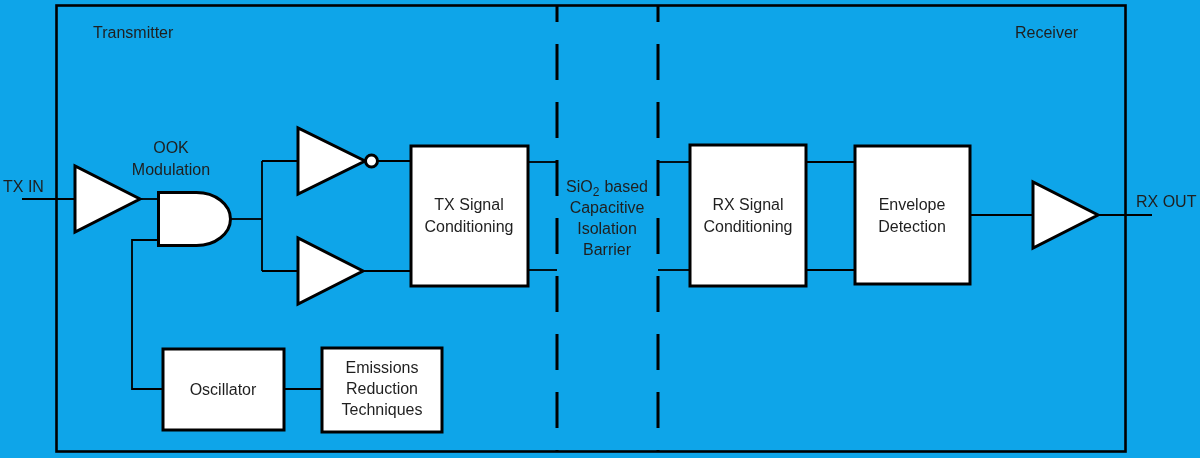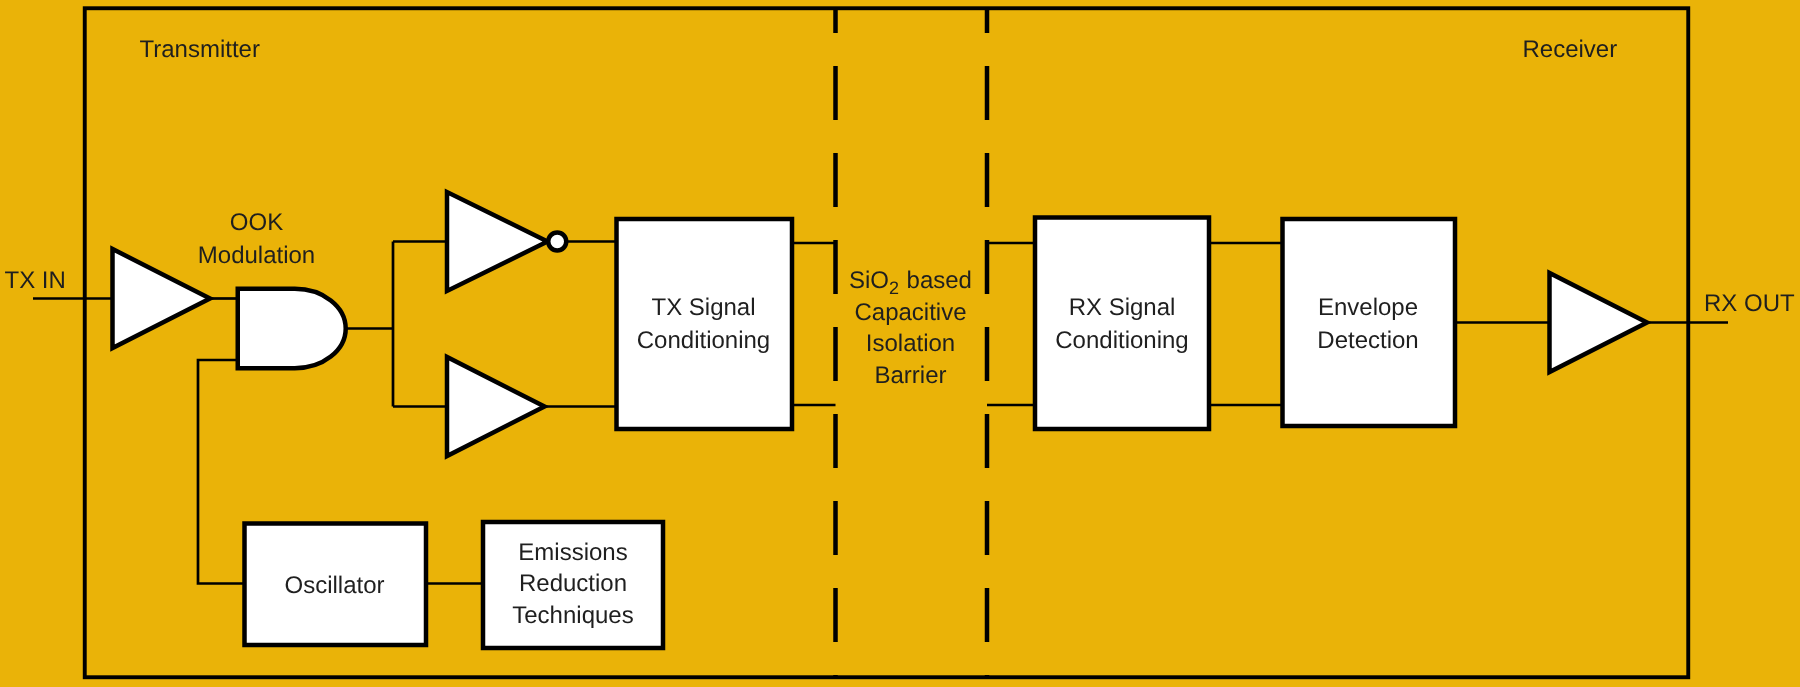--- a/index.html
+++ b/index.html
@@ -1,19 +1,19 @@
 <!DOCTYPE html>
 <html><head>
 <meta charset="utf-8">
 <style>
   html,body{margin:0;padding:0;background:#ffffff;}
   .canvas{
     position:relative;
     width:1200px;height:458px;
-    background:#eab308;
+    background:#0ea5e9;
     font-family:"Liberation Sans", sans-serif;
   }
   svg{display:block;}
   .lbl{
     font-family:"Liberation Sans", sans-serif;
     font-size:16px;
     fill:#1f1f1f;
   }
   .lbl-sub{font-size:12px;}
   .wire{stroke:#000000;stroke-width:1.8;fill:none;}

